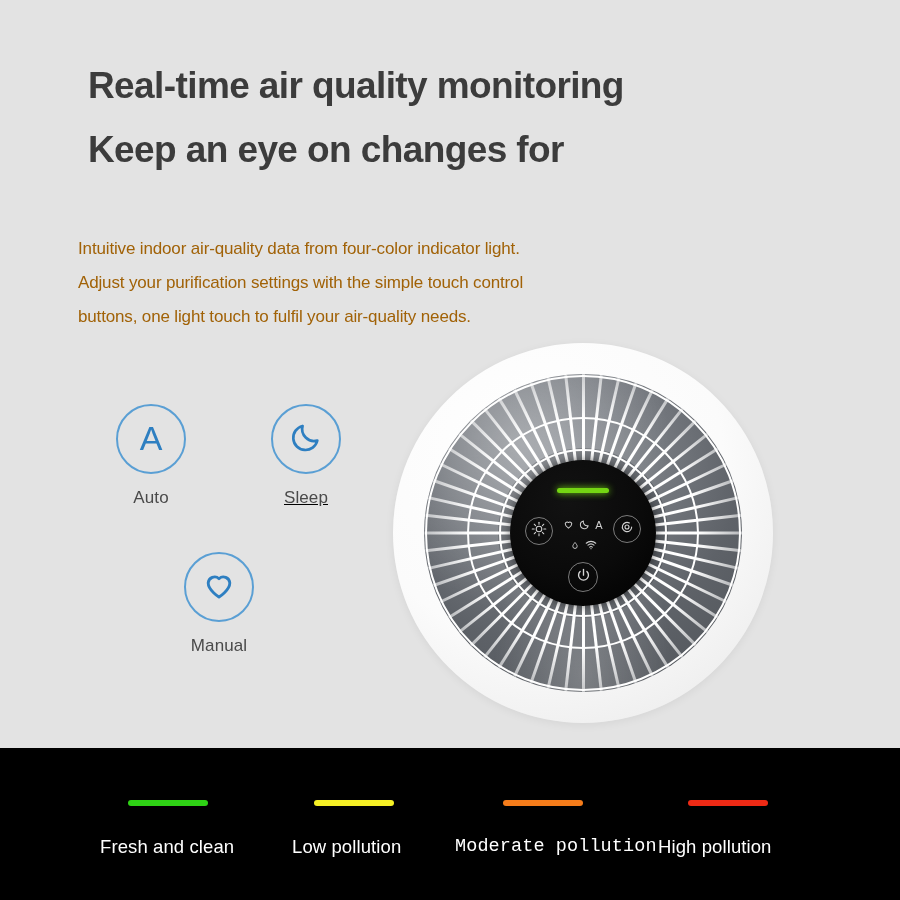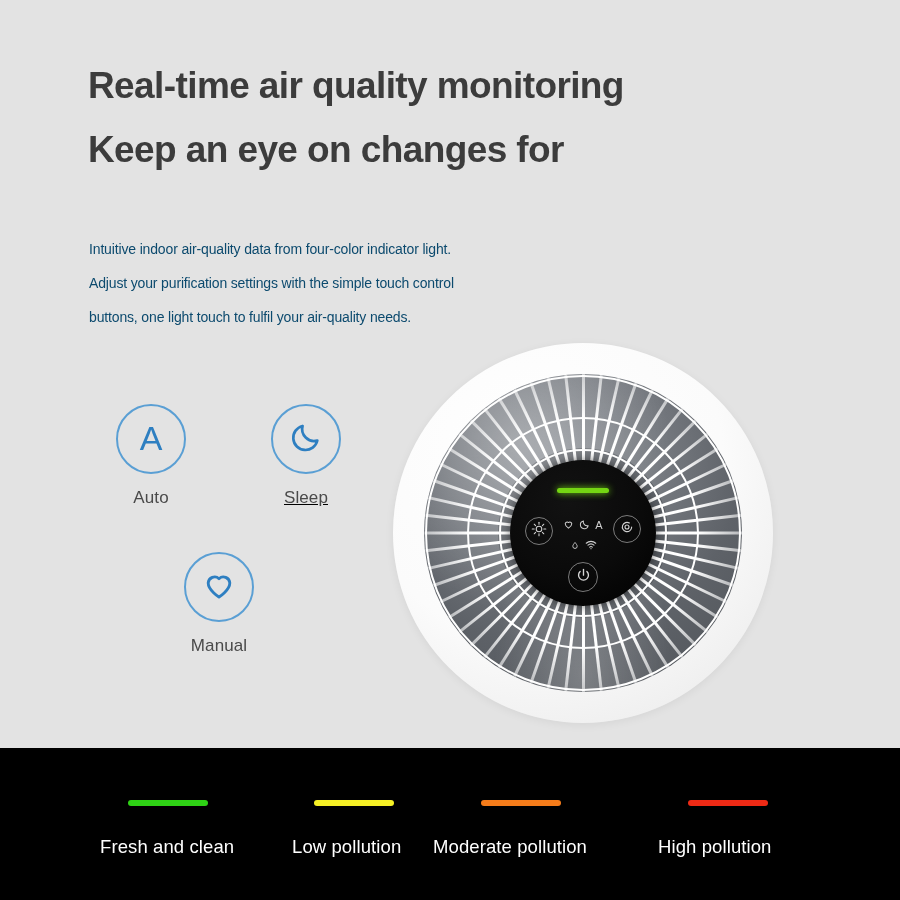--- a/index.html
+++ b/index.html
@@ -30,26 +30,26 @@
     font-size: 37px;
     line-height: 52px;
     font-weight: bold;
     color: #3c3c3c;
     letter-spacing: -0.6px;
   }
   .headline .hl-line { display: block; margin-top: 12px; }
 
   .subcopy {
     position: absolute;
-    left: 89px;
+    left: 78px;
     top: 232px;
     width: 680px;
-    font-size: 14px;
+    font-size: 17px;
     line-height: 34px;
-    color: #0c4a6e;
+    color: #a16207;
     letter-spacing: -0.15px;
   }
   .subcopy .sc-line { display: block; }
 
   
   .mode {
     position: absolute;
     text-align: center;
   }
   .mode .ring {
@@ -242,21 +242,21 @@
     margin-bottom: 30px;
   }
   .legend-item .llabel {
     font-size: 18.5px;
     color: #ffffff;
     white-space: nowrap;
     letter-spacing: 0.1px;
   }
   .li-0 { left: 100px; }
   .li-1 { left: 292px; }
-  .li-2 { left: 433px; }
+  .li-2 { left: 455px; font-family: Liberation Mono, monospace; }
   .li-3 { left: 658px; }
   .li-0 .lbar { width: 80px; margin-left: 28px; }
   .li-1 .lbar { width: 80px; margin-left: 22px; }
   .li-2 .lbar { width: 80px; margin-left: 48px; }
   .li-3 .lbar { width: 80px; margin-left: 30px; }
 </style>
 </head>
 <body>
 
 <div class="page" style="background: rgb(227, 227, 227);">

